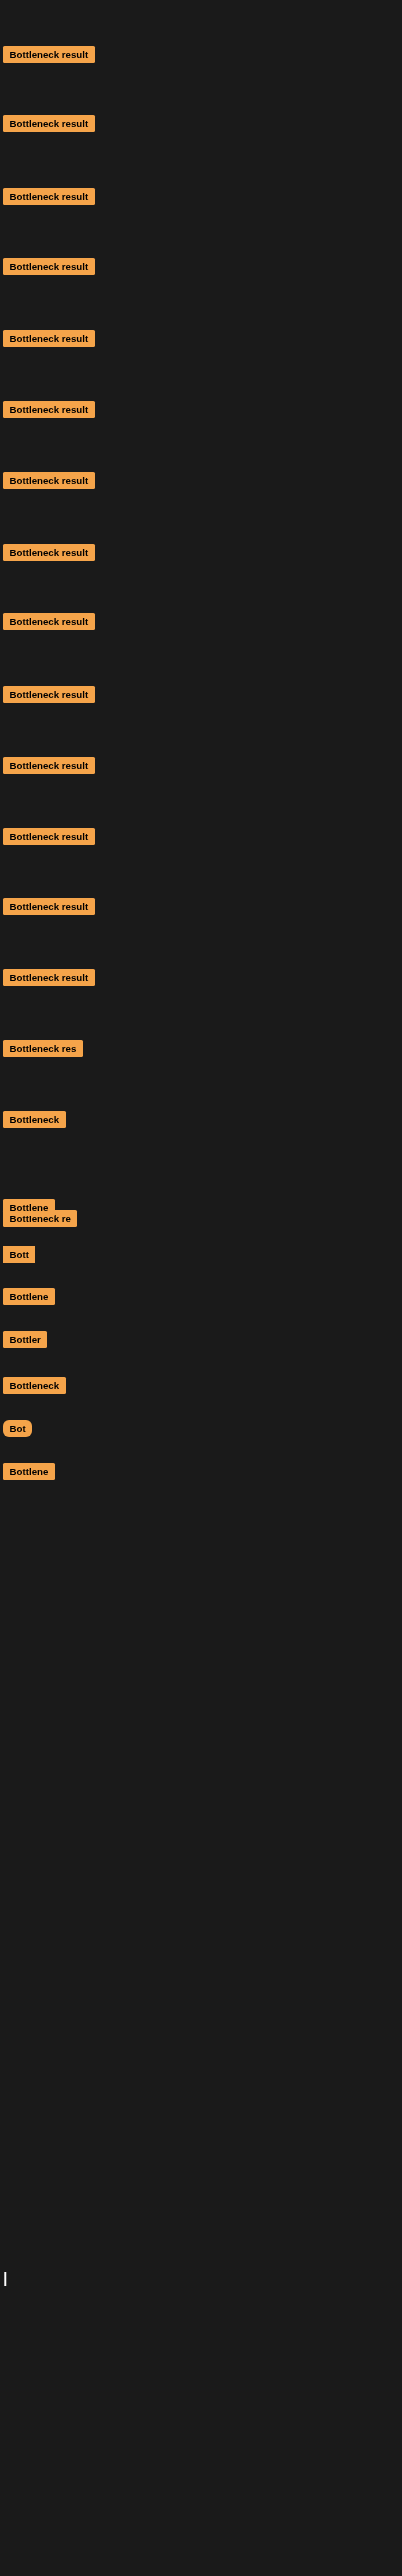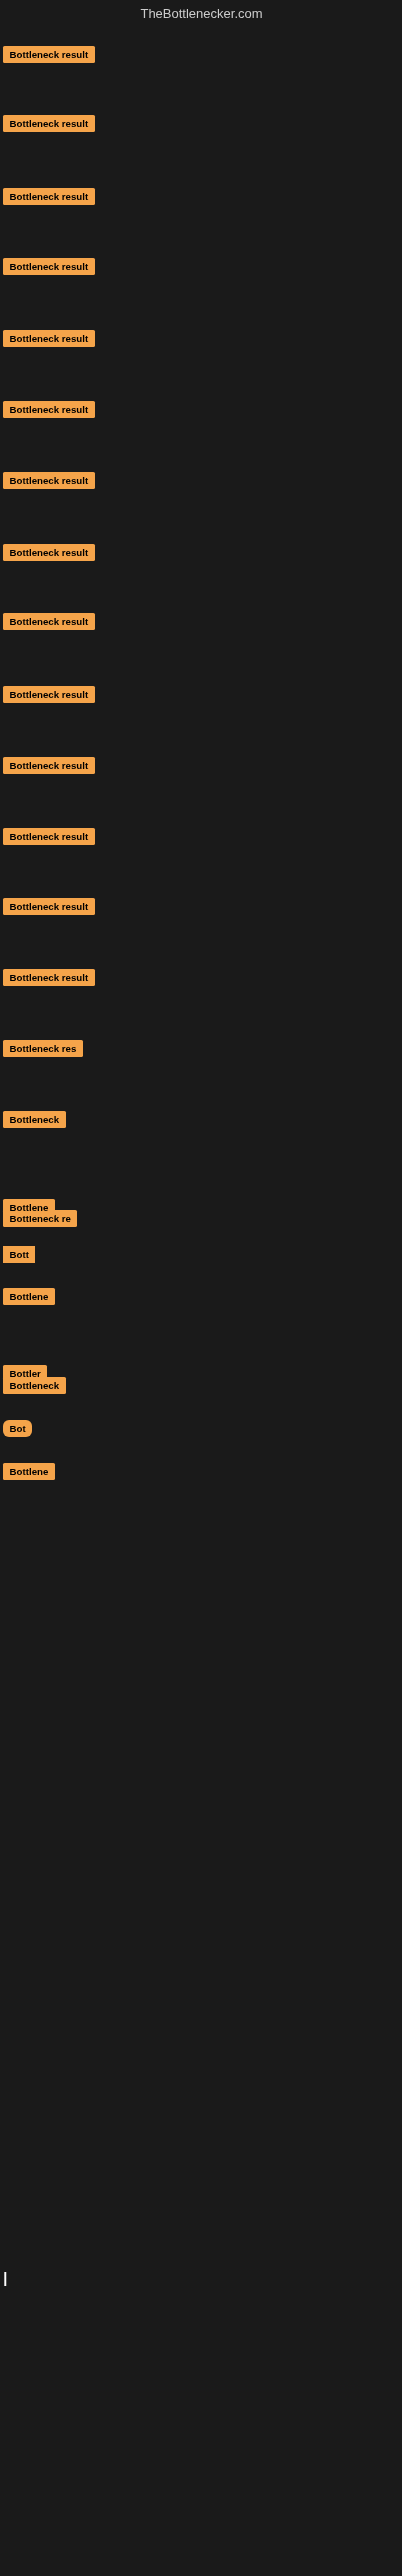--- a/index.html
+++ b/index.html
@@ -22,21 +22,20 @@
       font-size: 13px;
       padding: 6.4px 0 3.2px 0;
       font-weight: normal;
     }
   </style>
 </head>
 <body>
 
 <div style="position: relative; width: 403px; min-height: 2576px; background: #1a1a1a;">
 
-  <div class="site-title">TheBottlenecker.com</div>
 
   <div id="items-container">
       <div style="position: absolute; top: 46px; left: 3.2px;"><span style="display: inline-block; background-color: rgb(245, 164, 74); color: rgb(0, 0, 0); font-size: 9.7px; font-weight: bold; padding: 3.2px 6.4px; border-radius: 1.6px; max-width: 105px; overflow: hidden; white-space: nowrap;">Bottleneck result</span></div>
       <div style="position: absolute; top: 115px; left: 3.2px;"><span style="display: inline-block; background-color: rgb(245, 164, 74); color: rgb(0, 0, 0); font-size: 9.7px; font-weight: bold; padding: 3.2px 6.4px; border-radius: 1.6px; max-width: 105px; overflow: hidden; white-space: nowrap;">Bottleneck result</span></div>
       <div style="position: absolute; top: 188px; left: 3.2px;"><span style="display: inline-block; background-color: rgb(245, 164, 74); color: rgb(0, 0, 0); font-size: 9.7px; font-weight: bold; padding: 3.2px 6.4px; border-radius: 1.6px; max-width: 105px; overflow: hidden; white-space: nowrap;">Bottleneck result</span></div>
       <div style="position: absolute; top: 258px; left: 3.2px;"><span style="display: inline-block; background-color: rgb(245, 164, 74); color: rgb(0, 0, 0); font-size: 9.7px; font-weight: bold; padding: 3.2px 6.4px; border-radius: 1.6px; max-width: 105px; overflow: hidden; white-space: nowrap;">Bottleneck result</span></div>
       <div style="position: absolute; top: 330px; left: 3.2px;"><span style="display: inline-block; background-color: rgb(245, 164, 74); color: rgb(0, 0, 0); font-size: 9.7px; font-weight: bold; padding: 3.2px 6.4px; border-radius: 1.6px; max-width: 105px; overflow: hidden; white-space: nowrap;">Bottleneck result</span></div>
       <div style="position: absolute; top: 401px; left: 3.2px;"><span style="display: inline-block; background-color: rgb(245, 164, 74); color: rgb(0, 0, 0); font-size: 9.7px; font-weight: bold; padding: 3.2px 6.4px; border-radius: 1.6px; max-width: 105px; overflow: hidden; white-space: nowrap;">Bottleneck result</span></div>
       <div style="position: absolute; top: 472px; left: 3.2px;"><span style="display: inline-block; background-color: rgb(245, 164, 74); color: rgb(0, 0, 0); font-size: 9.7px; font-weight: bold; padding: 3.2px 6.4px; border-radius: 1.6px; max-width: 105px; overflow: hidden; white-space: nowrap;">Bottleneck result</span></div>
       <div style="position: absolute; top: 544px; left: 3.2px;"><span style="display: inline-block; background-color: rgb(245, 164, 74); color: rgb(0, 0, 0); font-size: 9.7px; font-weight: bold; padding: 3.2px 6.4px; border-radius: 1.6px; max-width: 105px; overflow: hidden; white-space: nowrap;">Bottleneck result</span></div>
@@ -45,21 +44,21 @@
       <div style="position: absolute; top: 757px; left: 3.2px;"><span style="display: inline-block; background-color: rgb(245, 164, 74); color: rgb(0, 0, 0); font-size: 9.7px; font-weight: bold; padding: 3.2px 6.4px; border-radius: 1.6px; max-width: 105px; overflow: hidden; white-space: nowrap;">Bottleneck result</span></div>
       <div style="position: absolute; top: 828px; left: 3.2px;"><span style="display: inline-block; background-color: rgb(245, 164, 74); color: rgb(0, 0, 0); font-size: 9.7px; font-weight: bold; padding: 3.2px 6.4px; border-radius: 1.6px; max-width: 105px; overflow: hidden; white-space: nowrap;">Bottleneck result</span></div>
       <div style="position: absolute; top: 898px; left: 3.2px;"><span style="display: inline-block; background-color: rgb(245, 164, 74); color: rgb(0, 0, 0); font-size: 9.7px; font-weight: bold; padding: 3.2px 6.4px; border-radius: 1.6px; max-width: 105px; overflow: hidden; white-space: nowrap;">Bottleneck result</span></div>
       <div style="position: absolute; top: 969px; left: 3.2px;"><span style="display: inline-block; background-color: rgb(245, 164, 74); color: rgb(0, 0, 0); font-size: 9.7px; font-weight: bold; padding: 3.2px 6.4px; border-radius: 1.6px; max-width: 105px; overflow: hidden; white-space: nowrap;">Bottleneck result</span></div>
       <div style="position: absolute; top: 1040px; left: 3.2px;"><span style="display: inline-block; background-color: rgb(245, 164, 74); color: rgb(0, 0, 0); font-size: 9.7px; font-weight: bold; padding: 3.2px 6.4px; border-radius: 1.6px; max-width: 89px; overflow: hidden; white-space: nowrap;">Bottleneck res</span></div>
       <div style="position: absolute; top: 1111px; left: 3.2px;"><span style="display: inline-block; background-color: rgb(245, 164, 74); color: rgb(0, 0, 0); font-size: 9.7px; font-weight: bold; padding: 3.2px 6.4px; border-radius: 1.6px; max-width: 64px; overflow: hidden; white-space: nowrap;">Bottleneck</span></div>
       <div style="position: absolute; top: 1210px; left: 3.2px;"><span style="display: inline-block; background-color: rgb(245, 164, 74); color: rgb(0, 0, 0); font-size: 9.7px; font-weight: bold; padding: 3.2px 6.4px; border-radius: 1.6px; max-width: 76px; overflow: hidden; white-space: nowrap;">Bottleneck re</span></div>
       <div style="position: absolute; top: 1199px; left: 3.2px;"><span style="display: inline-block; background-color: rgb(245, 164, 74); color: rgb(0, 0, 0); font-size: 9.7px; font-weight: bold; padding: 3.2px 6.4px; border-radius: 1.6px; max-width: 56px; overflow: hidden; white-space: nowrap;">Bottlene</span></div>
       <div style="position: absolute; top: 1246px; left: 3.2px;"><span style="display: inline-block; background-color: rgb(245, 164, 74); color: rgb(0, 0, 0); font-size: 9.7px; font-weight: bold; padding: 3.2px 6.4px; border-radius: 0; max-width: 34px; overflow: hidden; white-space: nowrap;">Bott</span></div>
       <div style="position: absolute; top: 1288px; left: 3.2px;"><span style="display: inline-block; background-color: rgb(245, 164, 74); color: rgb(0, 0, 0); font-size: 9.7px; font-weight: bold; padding: 3.2px 6.4px; border-radius: 1.6px; max-width: 56px; overflow: hidden; white-space: nowrap;">Bottlene</span></div>
-      <div style="position: absolute; top: 1365px; left: 3.2px;"><span style="display: inline-block; background-color: rgb(245, 164, 74); color: rgb(0, 0, 0); font-size: 9.7px; font-weight: bold; padding: 3.2px 6.4px; border-radius: 1.6px; max-width: 47px; overflow: hidden; white-space: nowrap;">Bottler</span></div>
+      <div style="position: absolute; top: 1331px; left: 3.2px;"><span style="display: inline-block; background-color: rgb(245, 164, 74); color: rgb(0, 0, 0); font-size: 9.7px; font-weight: bold; padding: 3.2px 6.4px; border-radius: 1.6px; max-width: 47px; overflow: hidden; white-space: nowrap;">Bottler</span></div>
       <div style="position: absolute; top: 1377px; left: 3.2px;"><span style="display: inline-block; background-color: rgb(245, 164, 74); color: rgb(0, 0, 0); font-size: 9.7px; font-weight: bold; padding: 3.2px 6.4px; border-radius: 1.6px; max-width: 64px; overflow: hidden; white-space: nowrap;">Bottleneck</span></div>
       <div style="position: absolute; top: 1420px; left: 3.2px;"><span style="display: inline-block; background-color: rgb(245, 164, 74); color: rgb(0, 0, 0); font-size: 9.7px; font-weight: bold; padding: 3.2px 6.4px; border-radius: 6px; max-width: 31px; overflow: hidden; white-space: nowrap;">Bot</span></div>
       <div style="position: absolute; top: 1463px; left: 3.2px;"><span style="display: inline-block; background-color: rgb(245, 164, 74); color: rgb(0, 0, 0); font-size: 9.7px; font-weight: bold; padding: 3.2px 6.4px; border-radius: 1.6px; max-width: 56px; overflow: hidden; white-space: nowrap;">Bottlene</span></div>
     </div>
 
   <div id="cursor-area" style="position: absolute; left: 3.2px; color: white; font-size: 14.5px; font-weight: bold; top: 2270px;">|</div>
 
 </div>
 
 

